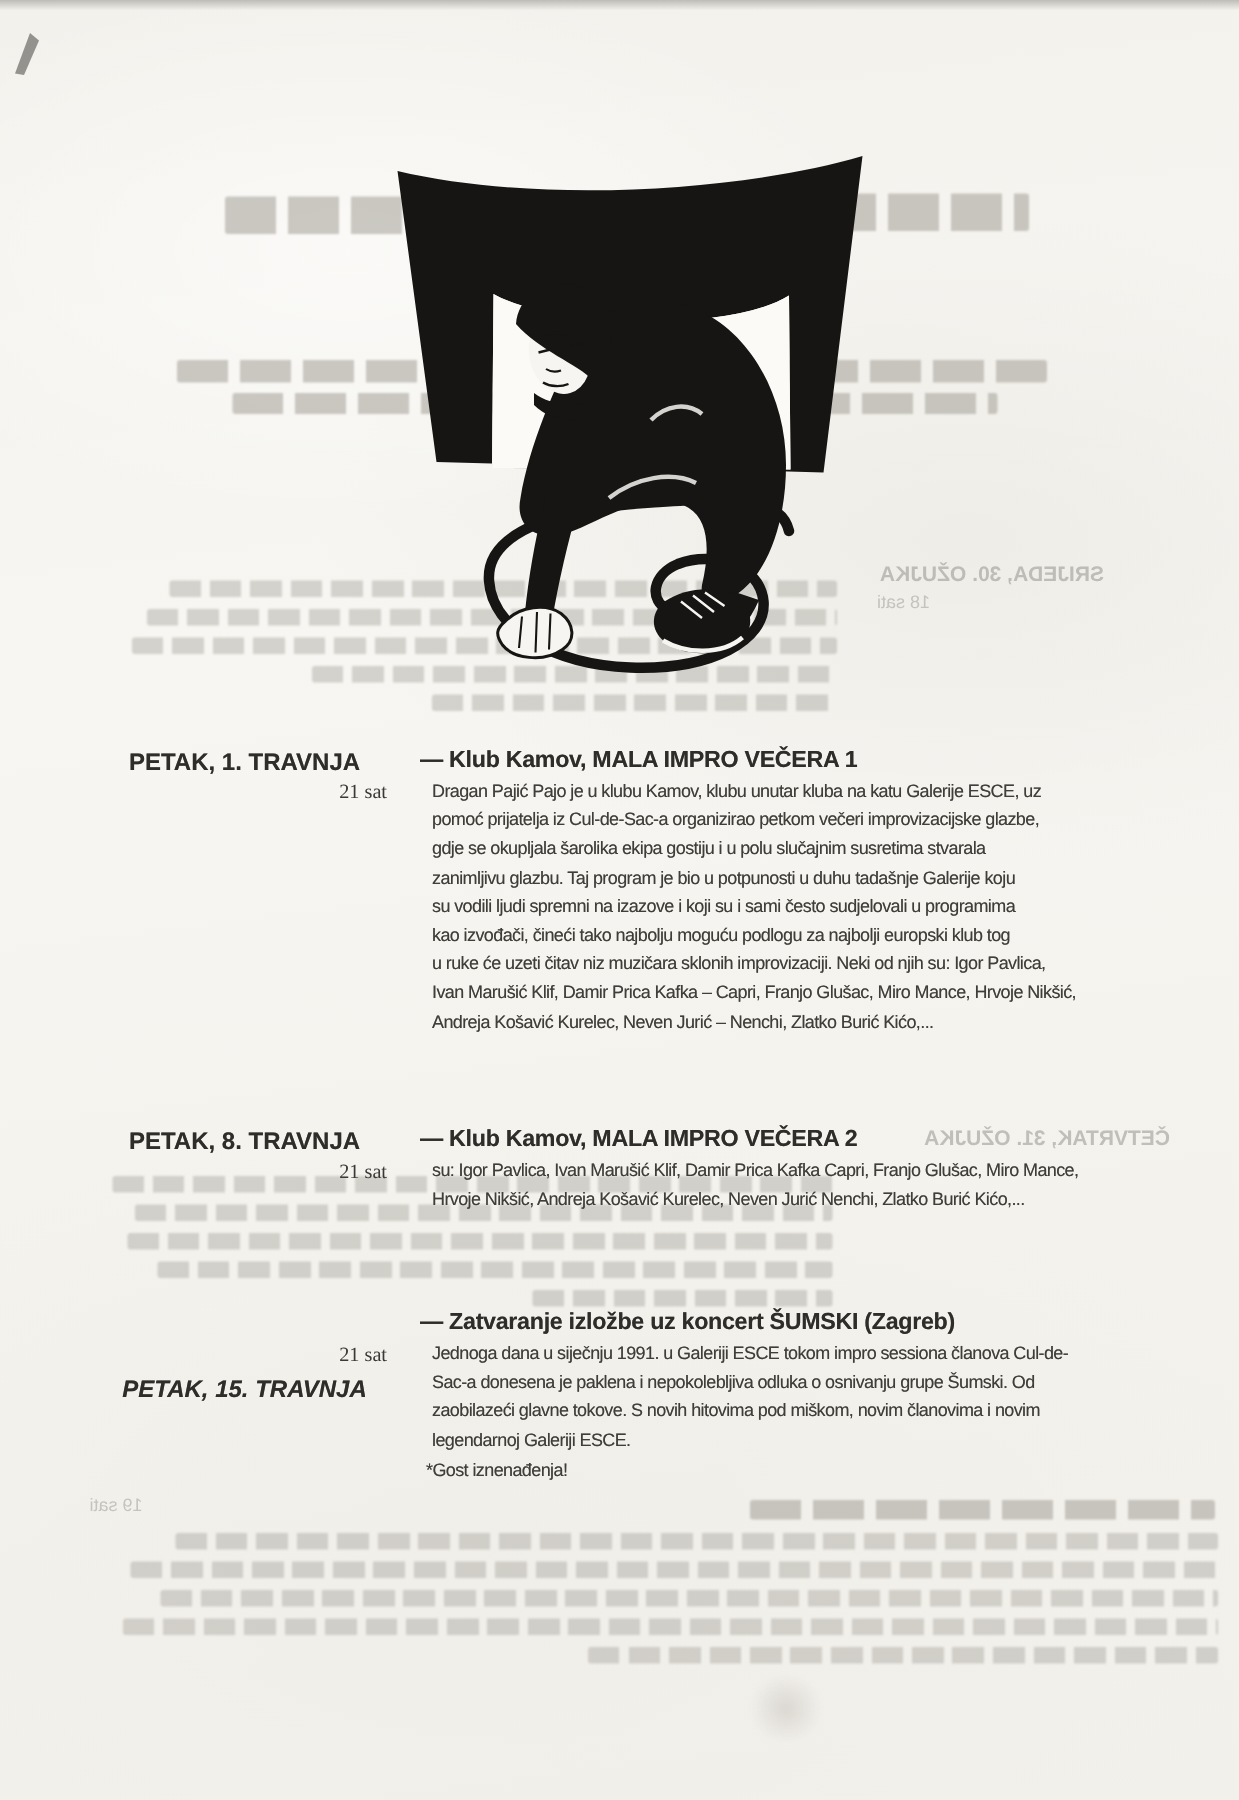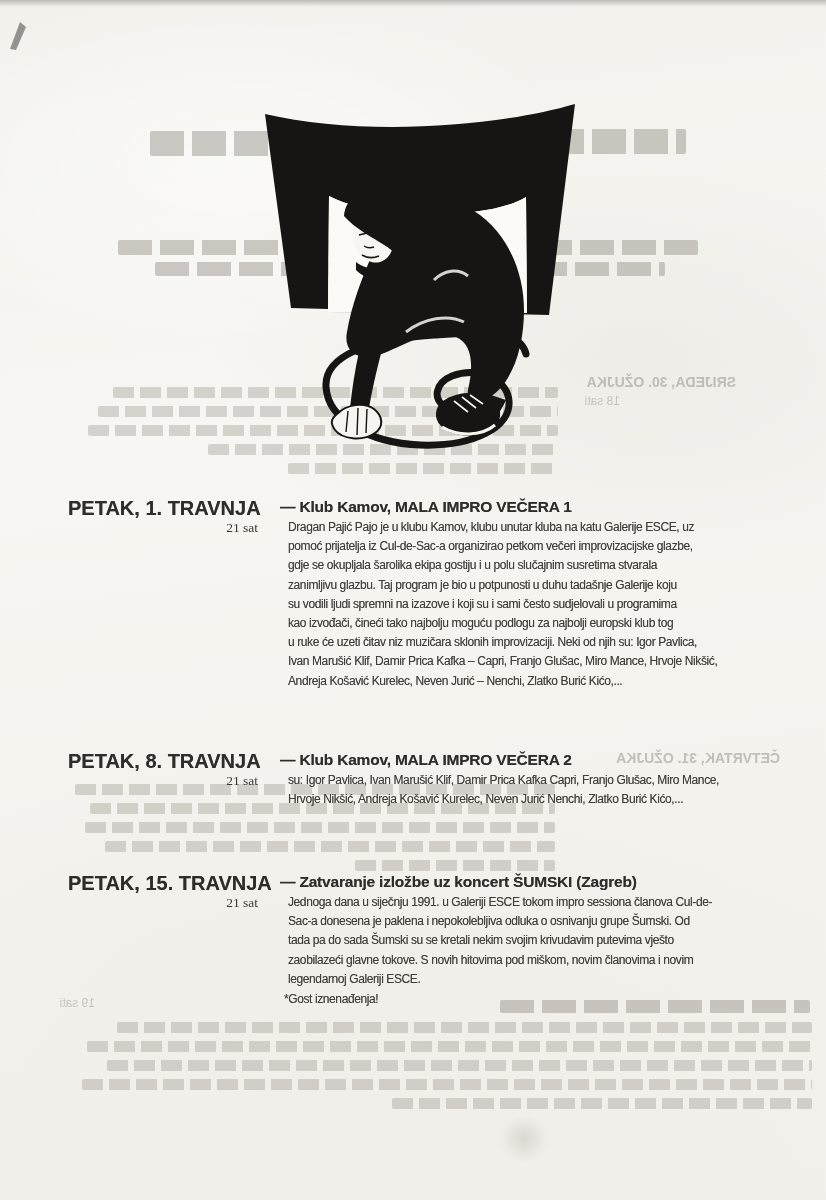--- a/index.html
+++ b/index.html
@@ -10,21 +10,21 @@
       radial-gradient(ellipse 600px 300px at 78% 30%, rgba(232,229,223,.55), rgba(232,229,223,0) 72%),
       radial-gradient(ellipse 700px 400px at 40% 86%, rgba(238,236,231,.5), rgba(238,236,231,0) 75%),
       linear-gradient(173deg,#f3f1ec 0%, #f7f6f2 34%, #f4f2ed 70%, #f2f0eb 100%);
     font-family:"Liberation Sans",sans-serif;
     color:#3f3d38;
   }
   .edge-top{position:absolute;top:0;left:0;right:0;height:7px;
     background:linear-gradient(180deg,rgba(110,108,102,.40),rgba(110,108,102,0));}
   
   .date{position:absolute;left:68px;width:190px;text-align:center;font-weight:bold;
-        font-size:20px;line-height:17px;color:#2e2d2a;white-space:nowrap;
+        font-size:16px;line-height:17px;color:#2e2d2a;white-space:nowrap;
         text-shadow:0 0 .4px rgba(46,45,42,.6);}
   .time{position:absolute;left:68px;width:190px;text-align:right;font-size:13.5px;
         line-height:15px;color:#3a3936;white-space:nowrap;font-family:Liberation Serif, serif;}
   .title{position:absolute;left:280px;font-weight:bold;font-size:15.5px;line-height:17px;
         letter-spacing:-0.2px;color:#2e2d2a;white-space:nowrap;
         text-shadow:0 0 .4px rgba(46,45,42,.6);}
   .body{position:absolute;left:288px;width:484px;font-size:12px;letter-spacing:-0.4px;
         line-height:19.2px;color:#403e39;text-shadow:0 0 .35px rgba(64,62,57,.55);}
   .body div{white-space:nowrap;}
   .footnote{margin-top:1px;margin-left:-4px;}
@@ -137,25 +137,24 @@
   </div>
 
   <div class="date" style="top:753px;">PETAK, 8. TRAVNJA</div>
   <div class="time" style="top:773px;">21 sat</div>
   <div class="title" style="top:751px;">— Klub Kamov, MALA IMPRO VEČERA 2</div>
   <div class="body" style="top:771px;">
     <div>su: Igor Pavlica, Ivan Marušić Klif, Damir Prica Kafka Capri, Franjo Glušac, Miro Mance,</div>
     <div>Hrvoje Nikšić, Andreja Košavić Kurelec, Neven Jurić Nenchi, Zlatko Burić Kićo,...</div>
   </div>
 
-  <div class="date" style="top:875px;">PETAK, 15. TRAVNJA</div>
+  <div class="date" style="top:918px;font-style:italic;">PETAK, 15. TRAVNJA</div>
   <div class="time" style="top:895px;">21 sat</div>
   <div class="title" style="top:873px;">— Zatvaranje izložbe uz koncert ŠUMSKI (Zagreb)</div>
   <div class="body" style="top:893px;">
     <div>Jednoga dana u siječnju 1991. u Galeriji ESCE tokom impro sessiona članova Cul-de-</div>
     <div>Sac-a donesena je paklena i nepokolebljiva odluka o osnivanju grupe Šumski. Od</div>
-    <div>tada pa do sada Šumski su se kretali nekim svojim krivudavim putevima vješto</div>
     <div>zaobilazeći glavne tokove. S novih hitovima pod miškom, novim članovima i novim</div>
     <div>legendarnoj Galeriji ESCE.</div>
     <div class="footnote">*Gost iznenađenja!</div>
   </div>
 
 </div>
 
 </body></html>

